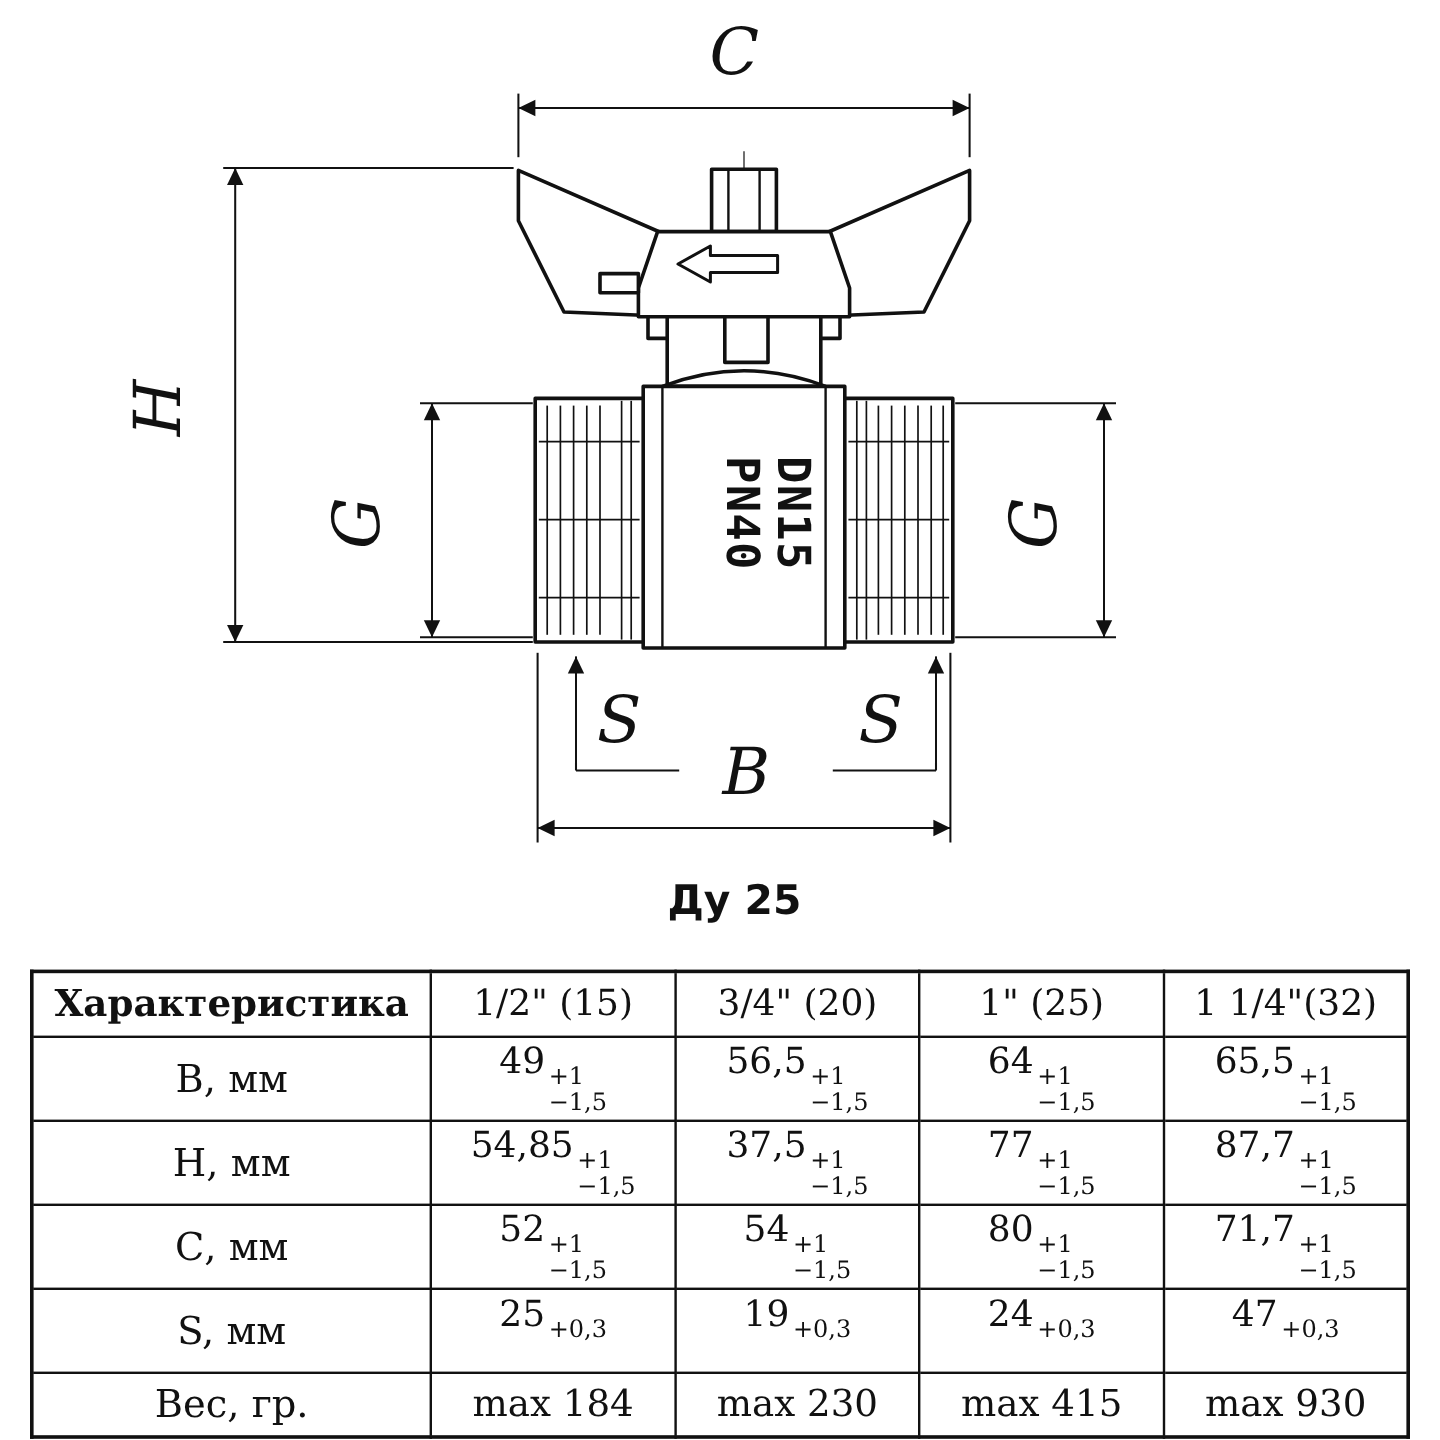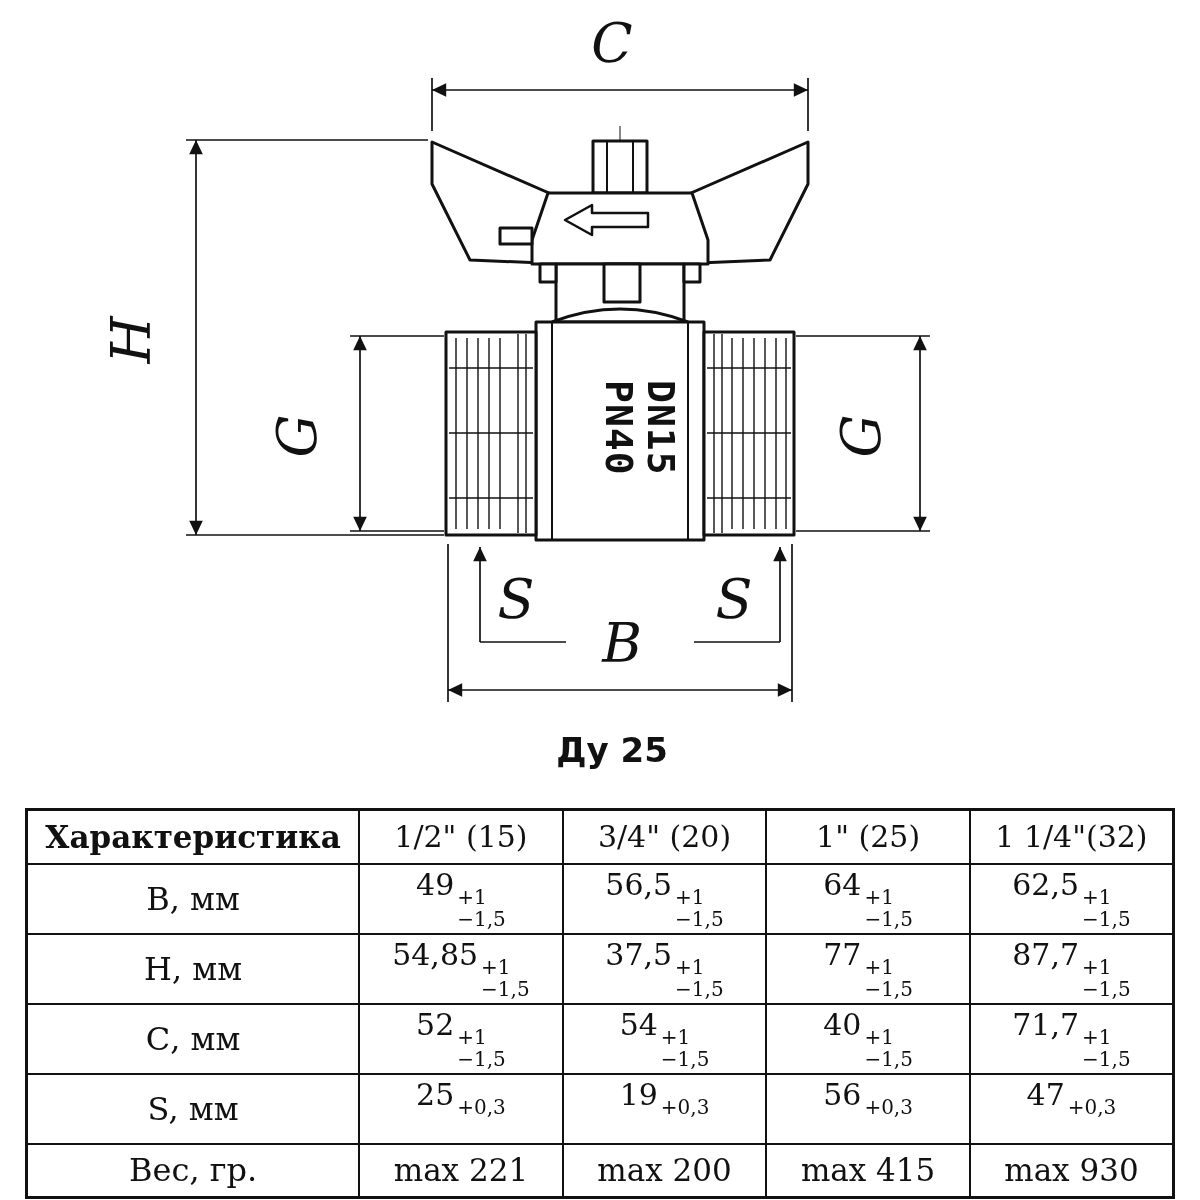--- a/index.html
+++ b/index.html
@@ -194,21 +194,21 @@
                 <span>−1,5</span>
               </span></td>
           <td><span class="num">56,5</span><span class="tol">
                 <span>+1</span>
                 <span>−1,5</span>
               </span></td>
           <td><span class="num">64</span><span class="tol">
                 <span>+1</span>
                 <span>−1,5</span>
               </span></td>
-          <td><span class="num">62,5</span><span class="tol">
+          <td><span class="num">65,5</span><span class="tol">
                 <span>+1</span>
                 <span>−1,5</span>
               </span></td>
         </tr>
         <tr>
           <td class="lbl">Н, мм</td>
           <td><span class="num">54,85</span><span class="tol">
                 <span>+1</span>
                 <span>−1,5</span>
               </span></td>
@@ -228,51 +228,51 @@
         <tr>
           <td class="lbl">С, мм</td>
           <td><span class="num">52</span><span class="tol">
                 <span>+1</span>
                 <span>−1,5</span>
               </span></td>
           <td><span class="num">54</span><span class="tol">
                 <span>+1</span>
                 <span>−1,5</span>
               </span></td>
-          <td><span class="num">40</span><span class="tol">
+          <td><span class="num">80</span><span class="tol">
                 <span>+1</span>
                 <span>−1,5</span>
               </span></td>
           <td><span class="num">71,7</span><span class="tol">
                 <span>+1</span>
                 <span>−1,5</span>
               </span></td>
         </tr>
         <tr>
           <td class="lbl">S, мм</td>
           <td><span class="num">25</span><span class="tol">
                 <span>+0,3</span>
                 <span></span>
               </span></td>
           <td><span class="num">19</span><span class="tol">
                 <span>+0,3</span>
                 <span></span>
               </span></td>
-          <td><span class="num">56</span><span class="tol">
+          <td><span class="num">24</span><span class="tol">
                 <span>+0,3</span>
                 <span></span>
               </span></td>
           <td><span class="num">47</span><span class="tol">
                 <span>+0,3</span>
                 <span></span>
               </span></td>
         </tr>
         <tr class="last">
           <td class="lbl">Вес, гр.</td>
-          <td><span class="plain">max 221</span></td>
-          <td><span class="plain">max 200</span></td>
+          <td><span class="plain">max 184</span></td>
+          <td><span class="plain">max 230</span></td>
           <td><span class="plain">max 415</span></td>
           <td><span class="plain">max 930</span></td>
         </tr>
       </tbody>
     </table>
   </div>
 </div>
 
 </body></html>

